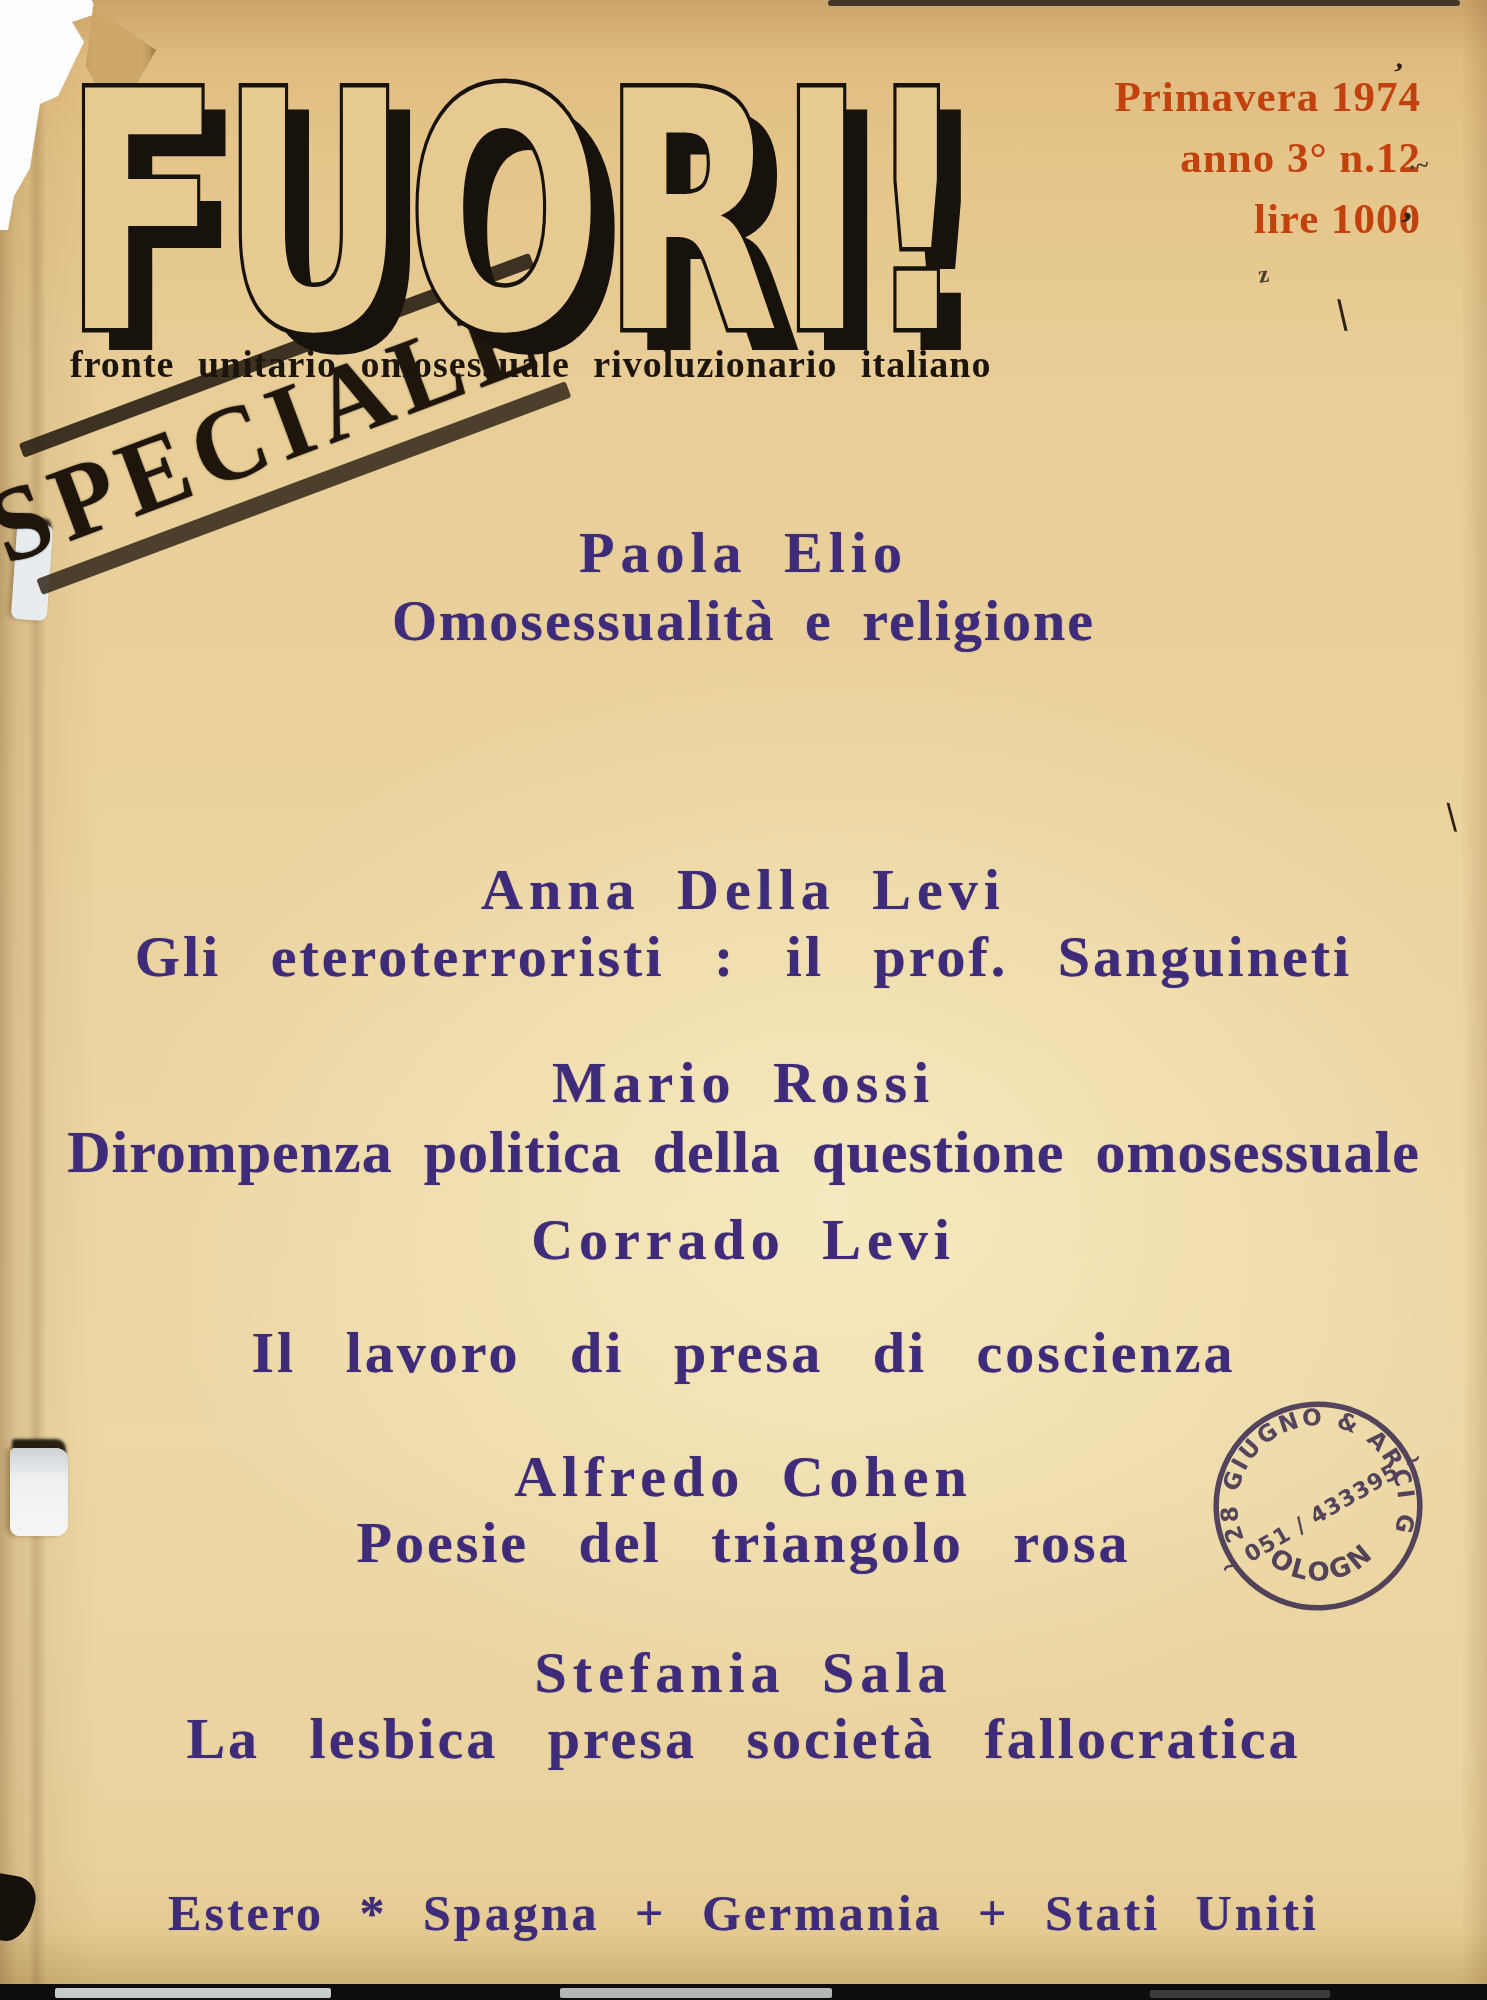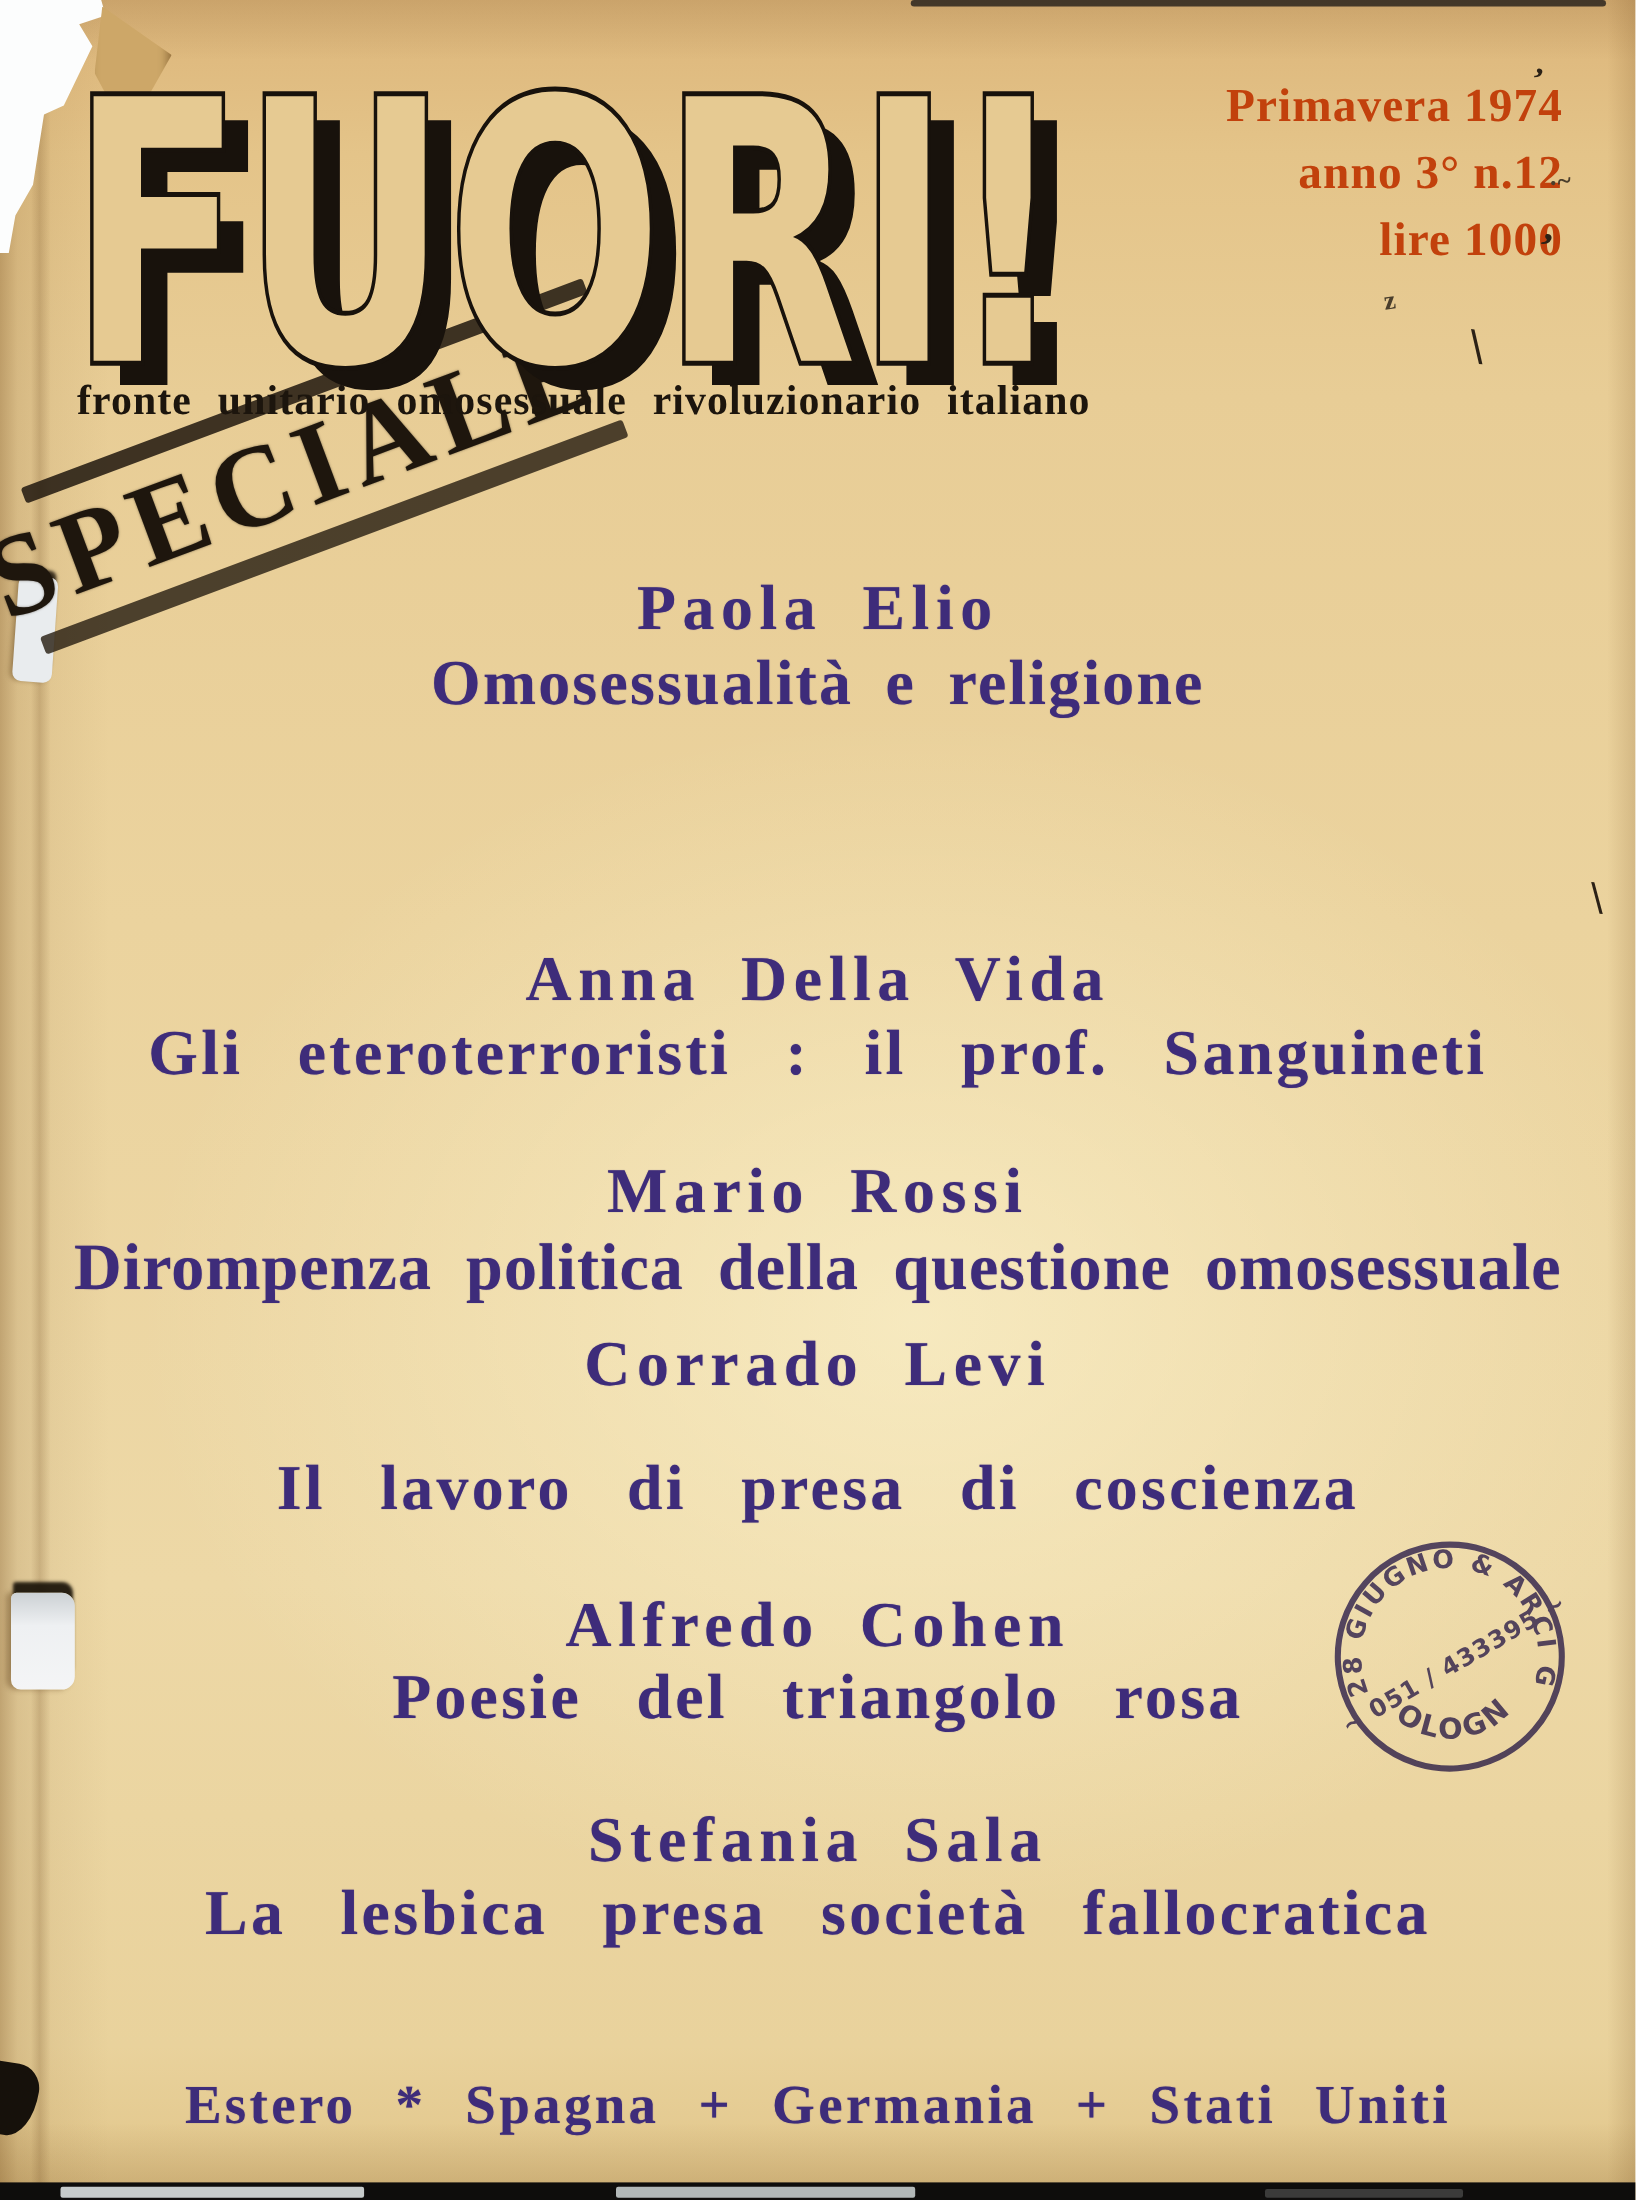--- a/index.html
+++ b/index.html
@@ -107,21 +107,21 @@
   <div class="speciale">
     <div class="bar-top"></div>
     <div class="word">SPECIALE</div>
     <div class="bar-bottom"></div>
   </div>
 
   <div class="line name" style="top:478px">Paola Elio</div>
   <div class="line title" style="top:546px">Omosessualità e religione</div>
 
 
-  <div class="line name" style="top:815px">Anna Della Vida</div>
+  <div class="line name" style="top:815px">Anna Della Levi</div>
   <div class="line title-wide" style="top:882px">Gli eteroterroristi : il prof. Sanguineti</div>
 
   <div class="line big-title" style="top:1076px">Dirompenza politica della questione omosessuale</div>
   <div class="line name" style="top:1008px">Mario Rossi</div>
 
   <div class="line name" style="top:1165px">Corrado Levi</div>
   <div class="line title-wide" style="top:1278px">Il lavoro di presa di coscienza</div>
 
   <div class="line name" style="top:1402px">Alfredo Cohen</div>
   <div class="line title-wide" style="top:1468px">Poesie del triangolo rosa</div>

